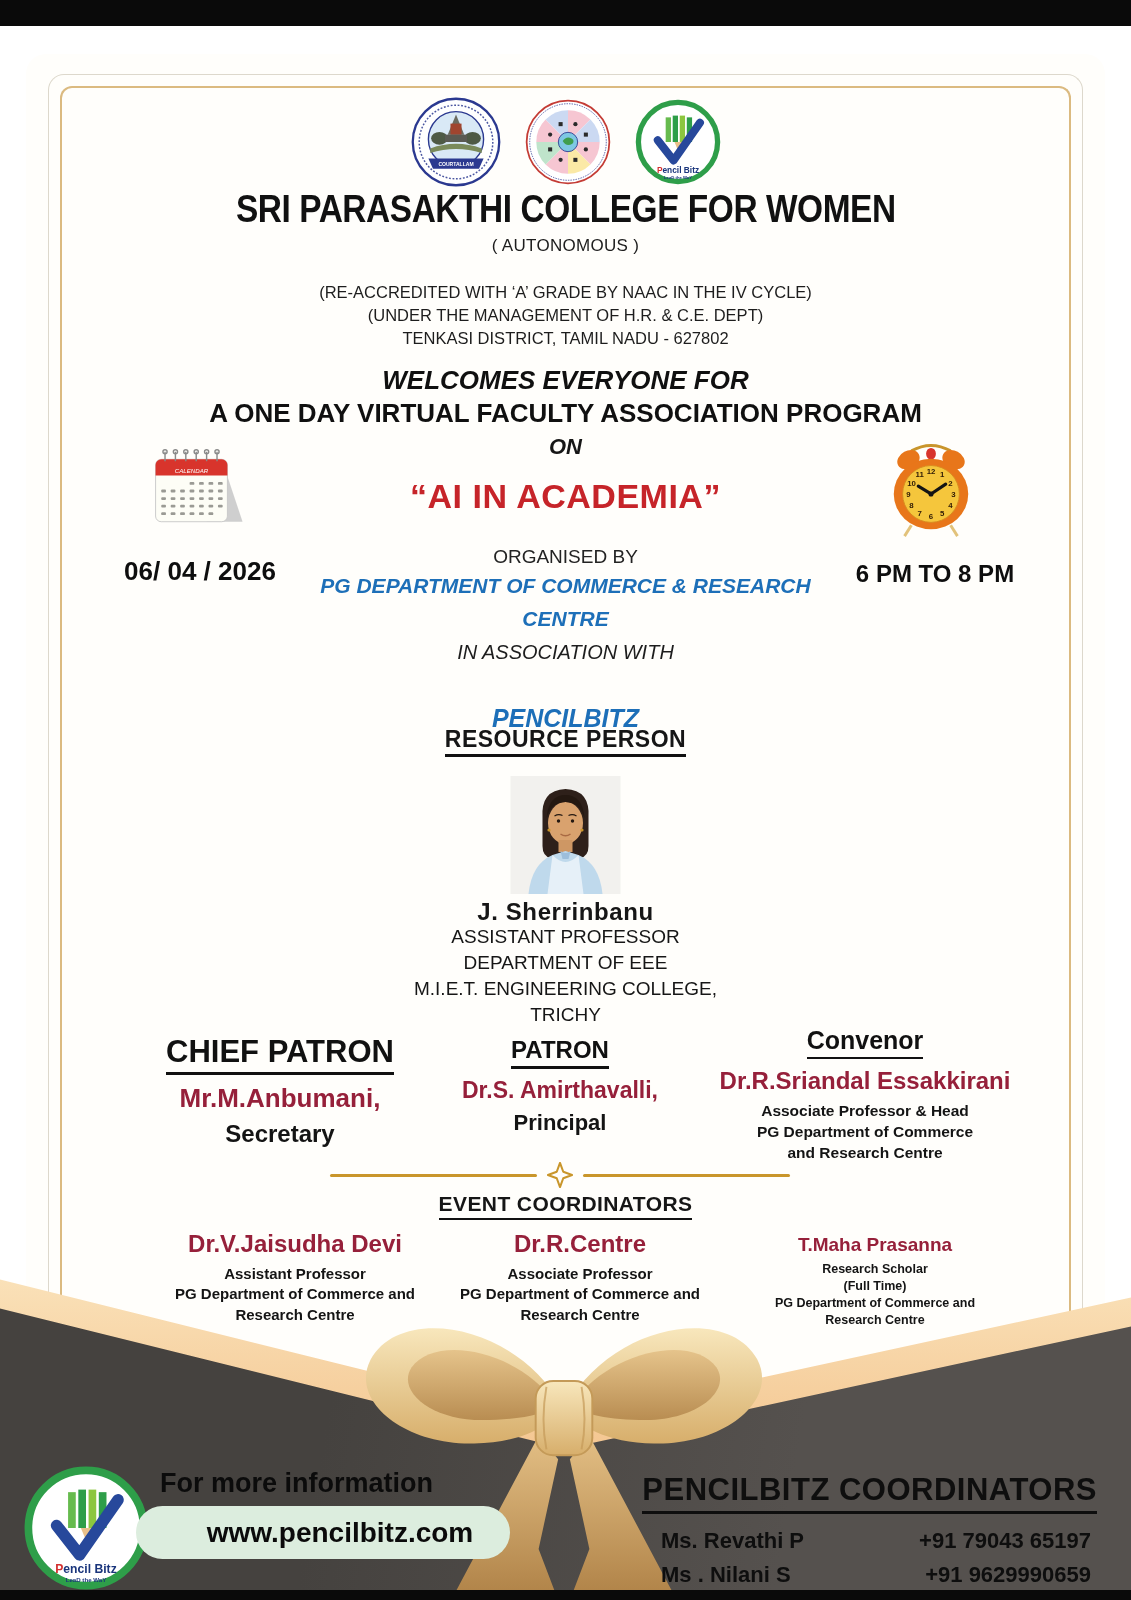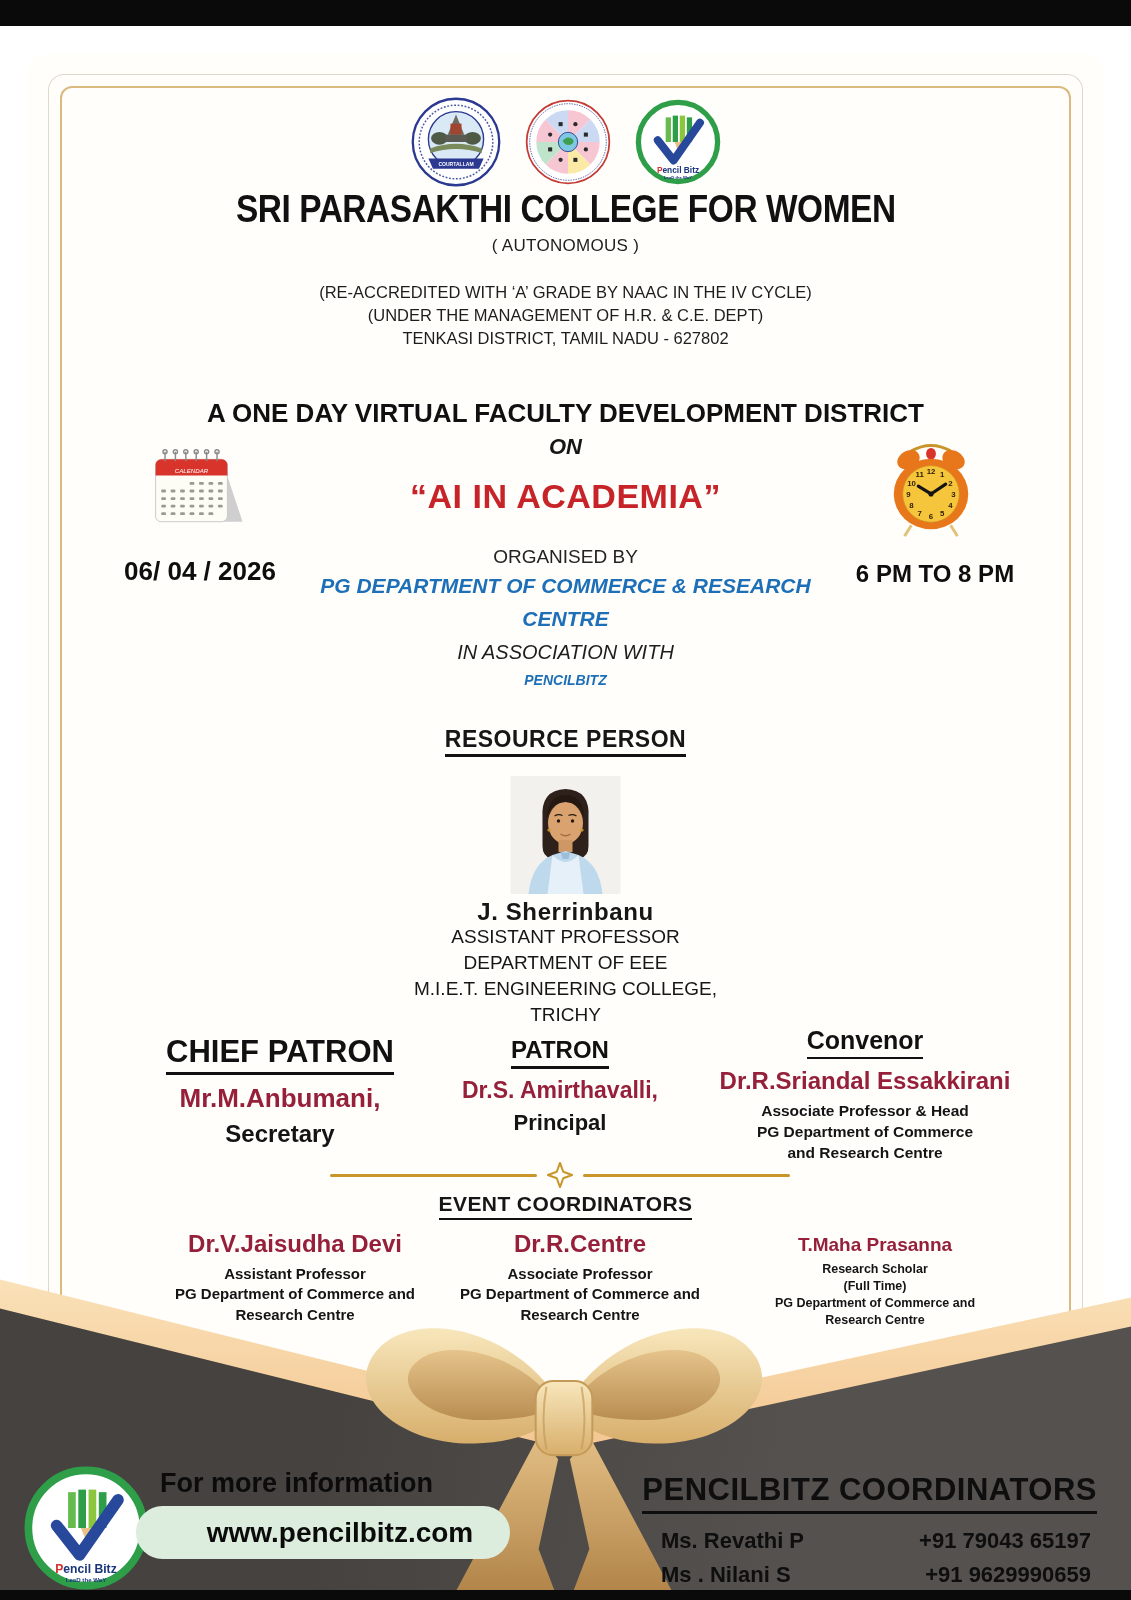--- a/index.html
+++ b/index.html
@@ -30,21 +30,21 @@
 
   .welcome1{top:366px;font-size:26px;font-weight:700;font-style:italic;color:#101010;}
   .welcome2{top:399px;font-size:26px;font-weight:700;color:#101010;}
   .welcome3{top:434px;font-size:22px;font-weight:700;font-style:italic;}
 
   .event-title{top:477px;font-size:34px;font-weight:700;color:#C62429;letter-spacing:.5px;}
   .org-label{top:546px;font-size:19px;color:#232323;}
   .organiser1{top:574px;font-size:21px;font-weight:700;font-style:italic;color:#1D6FB8;}
   .organiser2{top:607px;font-size:21px;font-weight:700;font-style:italic;color:#1D6FB8;}
   .assoc{top:641px;font-size:20px;font-style:italic;color:#1d1d1d;}
-  .partner{top:672px;font-size:14px;font-weight:700;font-style:italic;color:#1D6FB8;}
+  .partner{top:704px;font-size:25px;font-weight:700;font-style:italic;color:#1D6FB8;}
 
   .calendar-wrap{position:absolute;left:148px;top:446px;width:104px;}
   .clock-wrap{position:absolute;left:882px;top:442px;width:98px;}
   .date-text{position:absolute;left:98px;top:556px;width:204px;text-align:center;font-size:26px;font-weight:700;color:#0e0e0e;}
   .time-text{position:absolute;left:840px;top:560px;width:190px;text-align:center;font-size:24px;font-weight:700;color:#0e0e0e;white-space:nowrap;}
 
   .rp-head{top:726px;font-size:23px;font-weight:700;}
   .rp-head b{display:inline-block;border-bottom:3px solid #111;padding-bottom:2px;letter-spacing:.5px;}
   .photo{position:absolute;left:510px;top:776px;width:111px;height:118px;}
   .rp-name{top:898px;font-size:24px;font-weight:700;letter-spacing:.6px;}
@@ -155,21 +155,22 @@
       <text x="50" y="92" text-anchor="middle" font-size="4.8" font-weight="bold" fill="#1A357C">LeaD the WaY</text>
     </svg>
   </div>
 
   <div class="cline college-name"><span>SRI PARASAKTHI COLLEGE FOR WOMEN</span></div>
   <div class="cline autonomous">( AUTONOMOUS )</div>
   <div class="cline accred">(RE-ACCREDITED WITH ‘A’ GRADE BY NAAC IN THE IV CYCLE)</div>
   <div class="cline mgmt">(UNDER THE MANAGEMENT OF H.R. &amp; C.E. DEPT)</div>
   <div class="cline district">TENKASI DISTRICT, TAMIL NADU - 627802</div>
 
-  <div class="cline welcome2">A ONE DAY VIRTUAL FACULTY DEVELOPMENT DISTRICT</div>
+  <div class="cline welcome1">WELCOMES EVERYONE FOR</div>
+  <div class="cline welcome2">A ONE DAY VIRTUAL FACULTY ASSOCIATION PROGRAM</div>
   <div class="cline welcome3">ON</div>
 
   <div class="calendar-wrap">
     <svg width="104" height="90" viewBox="0 0 110 95">
       <path d="M80 20 L100 80 L62 80 Z" fill="#CFCFCF"></path>
       <rect x="8" y="14" width="76" height="66" rx="6" fill="#FDFDF6" stroke="#C9C9C9"></rect>
       <path d="M8 20 a6 6 0 0 1 6 -6 h64 a6 6 0 0 1 6 6 v11 h-76 Z" fill="#D8342C"></path>
       <text x="46" y="28" text-anchor="middle" font-size="6.5" font-style="italic" fill="#ffffff">CALENDAR</text>
       <g stroke="#8A8A8A" stroke-width="1.5" fill="none">
         <line x1="18" y1="6" x2="18" y2="16"></line>

